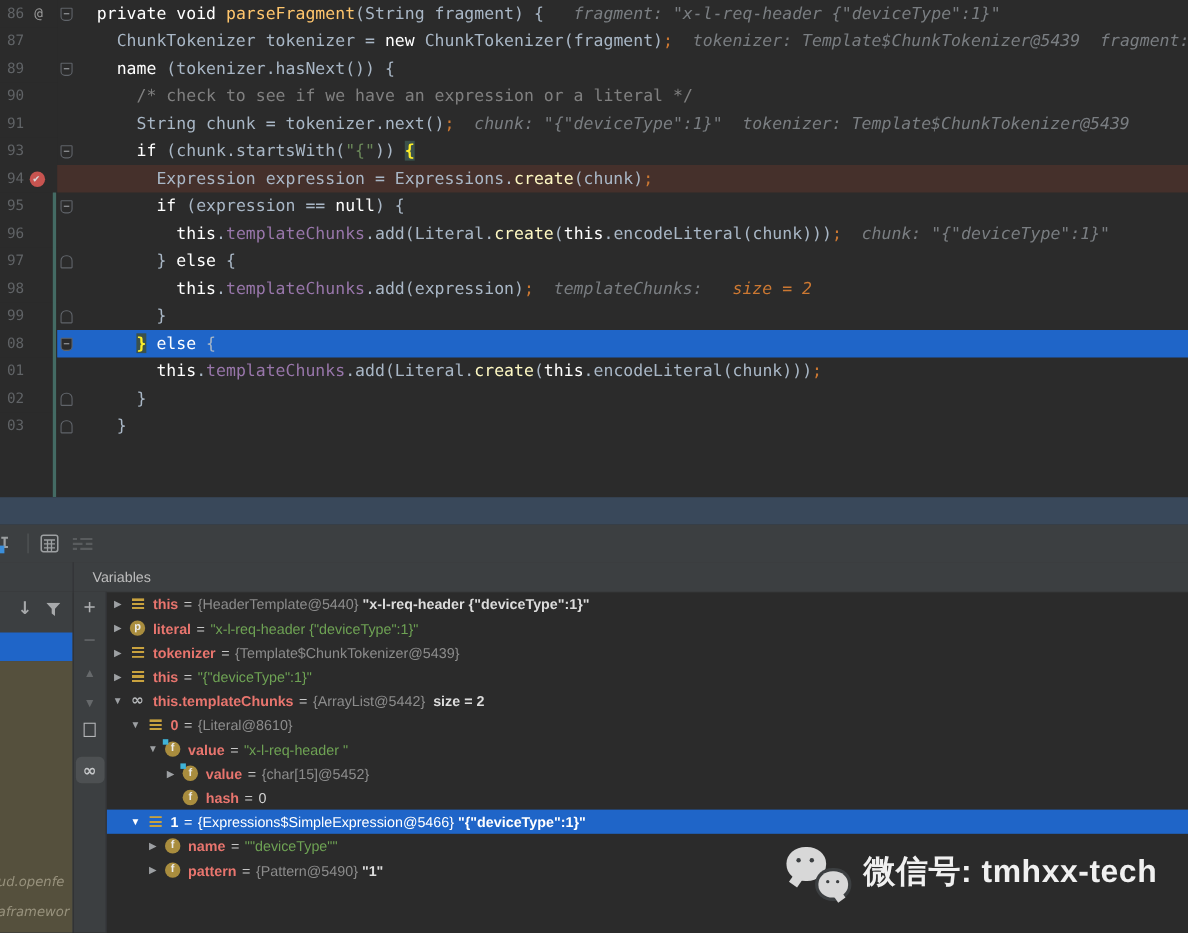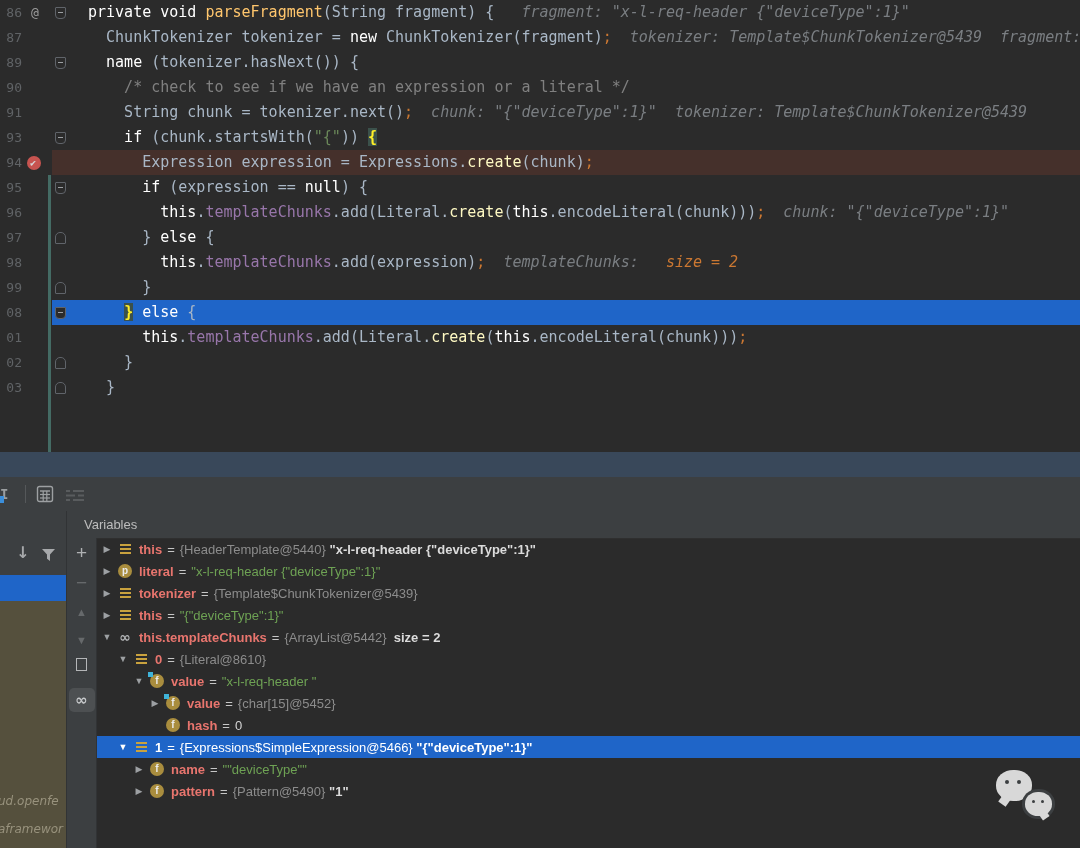--- a/index.html
+++ b/index.html
@@ -196,13 +196,14 @@
   <div id="wicon">
     <div class="bub1">
       <span class="e" style="left:9px"></span>
       <span class="e" style="left:21px"></span>
     </div>
     <div class="bub2">
       <span class="e" style="left:7px"></span>
       <span class="e" style="left:16px"></span>
     </div>
   </div>
+  <span id="wtext">微信号: tmhxx-tech</span>
 </div>
 
 </body></html>

